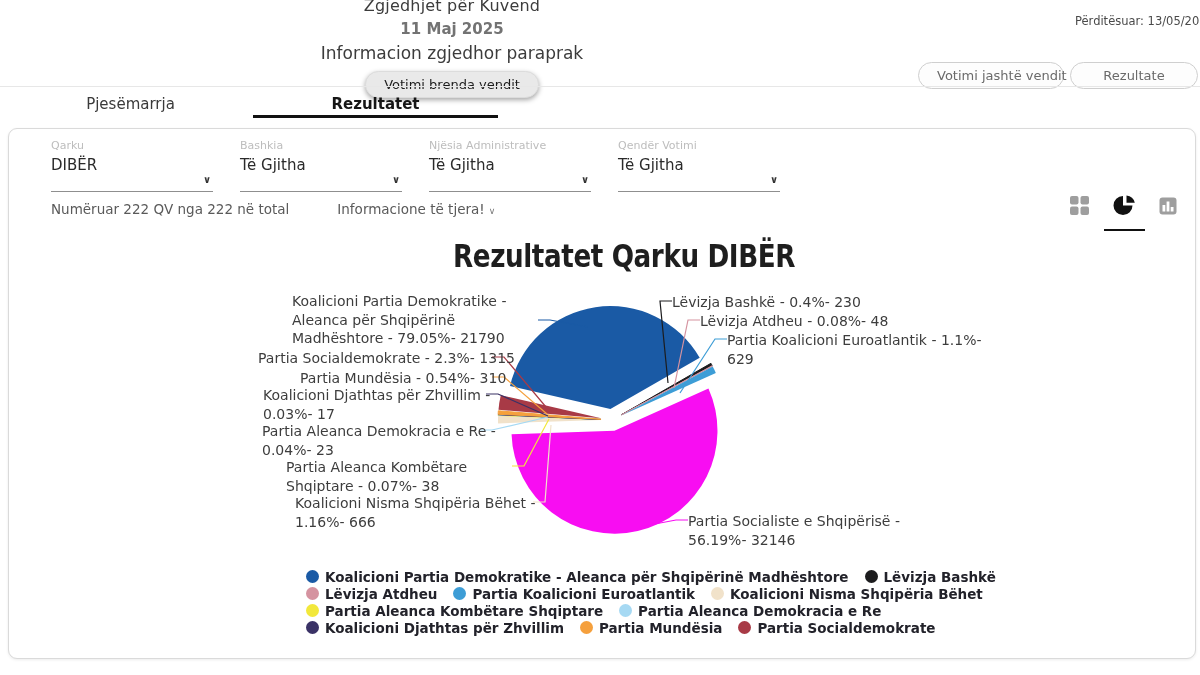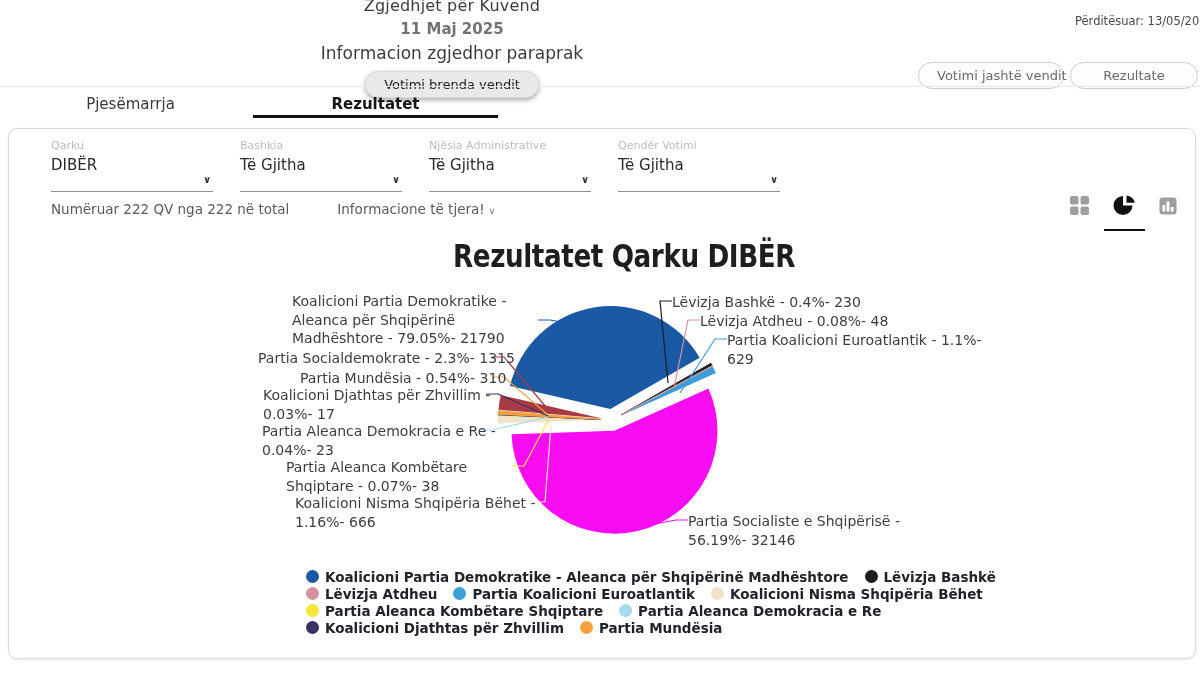--- a/index.html
+++ b/index.html
@@ -218,13 +218,17 @@
       <span class="legend-text">Partia Aleanca Demokracia e Re</span>
     </div>
     <div class="legend-item">
       <span class="legend-dot" style="background: rgb(58, 50, 102);"></span>
       <span class="legend-text">Koalicioni Djathtas për Zhvillim</span>
     </div>
     <div class="legend-item">
       <span class="legend-dot" style="background: rgb(245, 160, 61);"></span>
       <span class="legend-text">Partia Mundësia</span>
     </div>
+    <div class="legend-item">
+      <span class="legend-dot" style="background: rgb(168, 58, 70);"></span>
+      <span class="legend-text">Partia Socialdemokrate</span>
+    </div>
   </div>
 
 </body></html>

